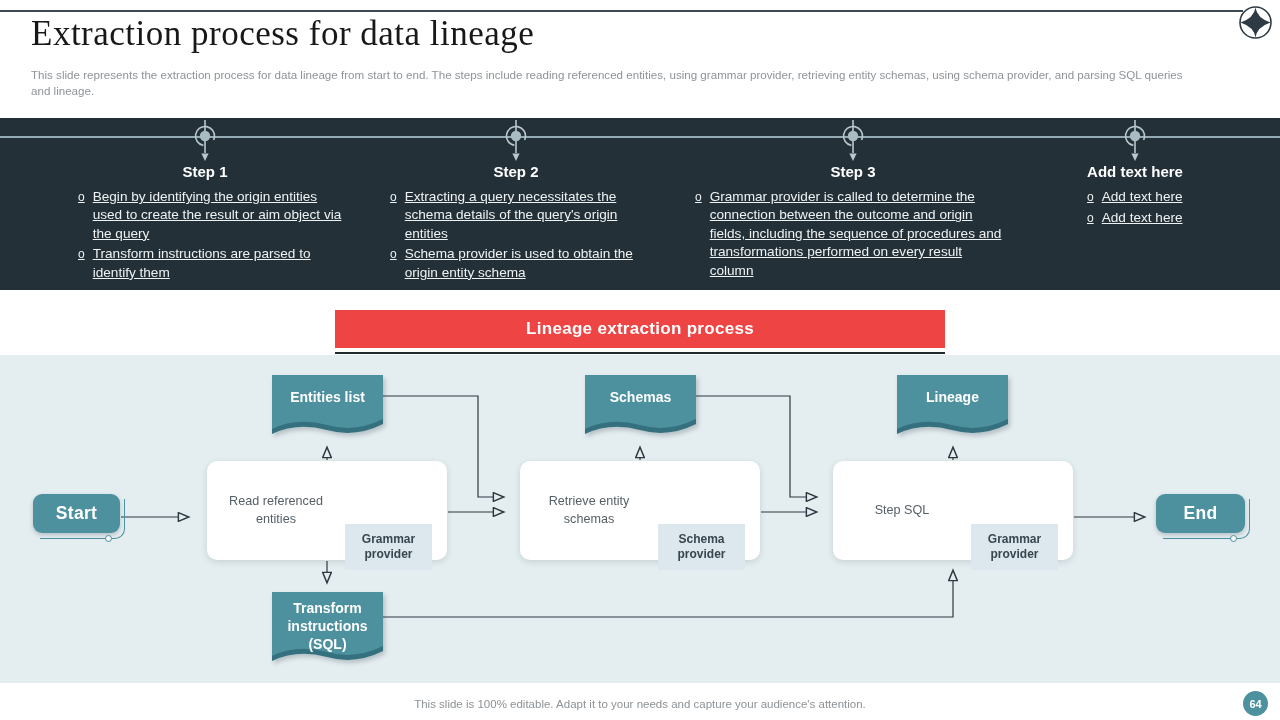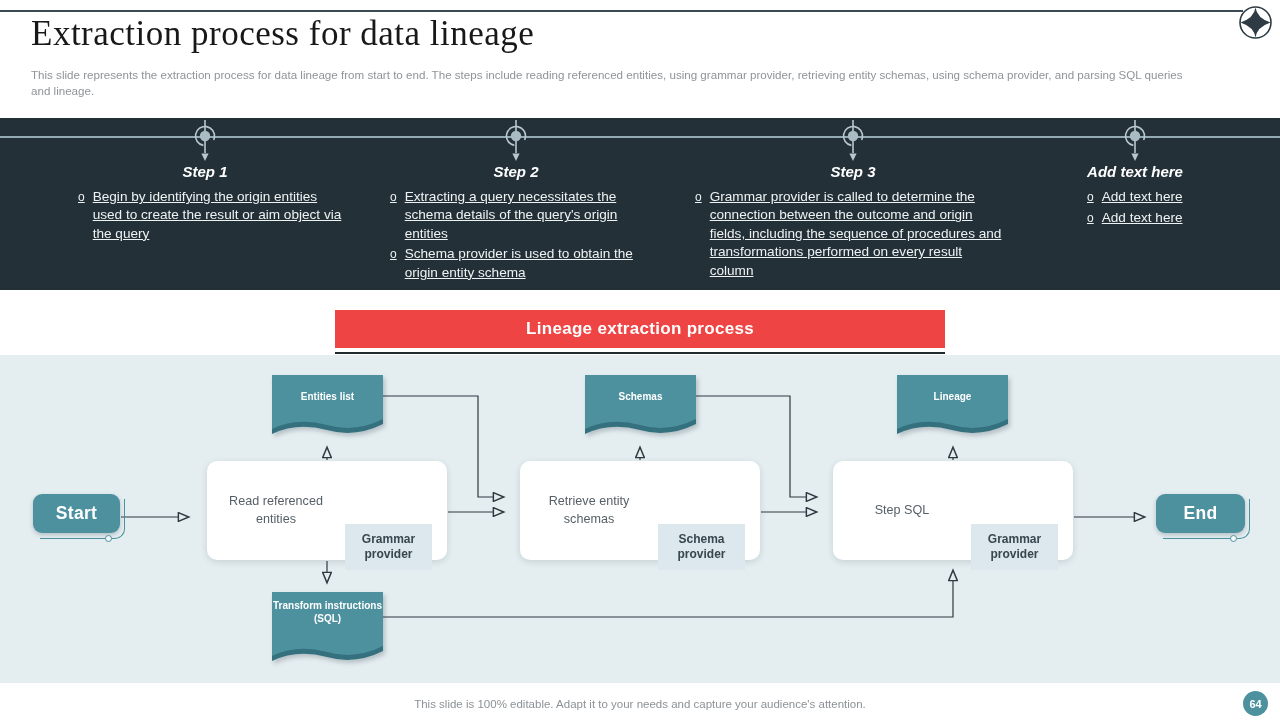--- a/index.html
+++ b/index.html
@@ -19,21 +19,21 @@
   .slide-subtitle {
     position:absolute; left:31px; top:67px; width:1158px;
     font-size:11.6px; line-height:1.4; color:#8f9498;
   }
   
   .step-band { position:absolute; left:0; top:118px; width:1280px; height:172px; background:#233037; }
   .timeline-line { position:absolute; left:0; top:18px; width:1280px; height:1.5px; background:#94aab2; }
   .tl-marker { position:absolute; top:2px; width:30px; height:48px; }
   .step-title {
     position:absolute; top:45px; transform:translateX(-50%);
-    font-size:15px; font-weight:bold; color:#ffffff; white-space:nowrap;font-style:italic;
+    font-size:15px; font-weight:bold; color:#ffffff; white-space:nowrap;
   }
   .step-bullets { position:absolute; top:70px; }
   .bullet { display:flex; gap:8px; font-size:13.6px; line-height:1.36; color:#eef2f3; margin-bottom:2px;text-decoration:underline; }
   .bullet::before { content:"o"; font-size:12px; line-height:1.55; flex:0 0 auto; }
   
   .chart-header {
     position:absolute; left:335px; top:310px; width:610px; height:38px;
     background:#ef4444; color:#ffffff; font-size:17px; font-weight:bold;
     display:flex; align-items:center; justify-content:center; letter-spacing:0.3px;
   }
@@ -69,21 +69,21 @@
   }
   .pill .knob {
     position:absolute; right:8px; bottom:-9px; width:7px; height:7px;
     background:#f4f8f9; border:1.5px solid #4d919f; border-radius:50%;
   }
   
   .banner { position:absolute; width:111px; filter:drop-shadow(2px 3px 2px rgba(40,60,70,0.25)); }
   .banner svg { position:absolute; left:0; top:0; }
   .banner .banner-label {
     position:absolute; left:0; top:0; width:111px; text-align:center;
-    color:#ffffff; font-weight:bold; font-size:10px; line-height:1.3;
+    color:#ffffff; font-weight:bold; font-size:14px; line-height:1.3;
   }
   
   .footer-note {
     position:absolute; left:0; top:698px; width:1280px; text-align:center;
     font-size:11.5px; color:#8d9296;
   }
   .page-badge {
     position:absolute; left:1243px; top:691px; width:25px; height:25px; border-radius:50%;
     background:#4d919f; color:#ffffff; font-size:11px; font-weight:bold;
     display:flex; align-items:center; justify-content:center;
@@ -125,20 +125,23 @@
     <line x1="15" y1="0" x2="15" y2="33" stroke="#b9c8ce" stroke-width="1.6"></line>
     <circle cx="15" cy="16" r="9.5" fill="none" stroke="#b9c8ce" stroke-width="1.6" stroke-dasharray="47 13" transform="rotate(100 15 16)"></circle>
     <circle cx="15" cy="16" r="5.2" fill="#a9bcc4"></circle>
     <path d="M15,41 L11.4,33.5 L18.6,33.5 Z" fill="#b9c8ce"></path>
   </svg>
 
   <div class="step-title" style="left:205px">Step 1</div>
   <div class="step-bullets" style="left:78px; width:272px">
     <div class="bullet">
         <span>Begin by identifying the origin entities used to create the result or aim object via the query</span>
+      </div>
+    <div class="bullet">
+        <span>Transform instructions are parsed to identify them</span>
       </div>
   </div>
 
   <div class="step-title" style="left:516px">Step 2</div>
   <div class="step-bullets" style="left:390px; width:245px">
     <div class="bullet">
         <span>Extracting a query necessitates the schema details of the query's origin entities</span>
       </div>
     <div class="bullet">
         <span>Schema provider is used to obtain the origin entity schema</span>

